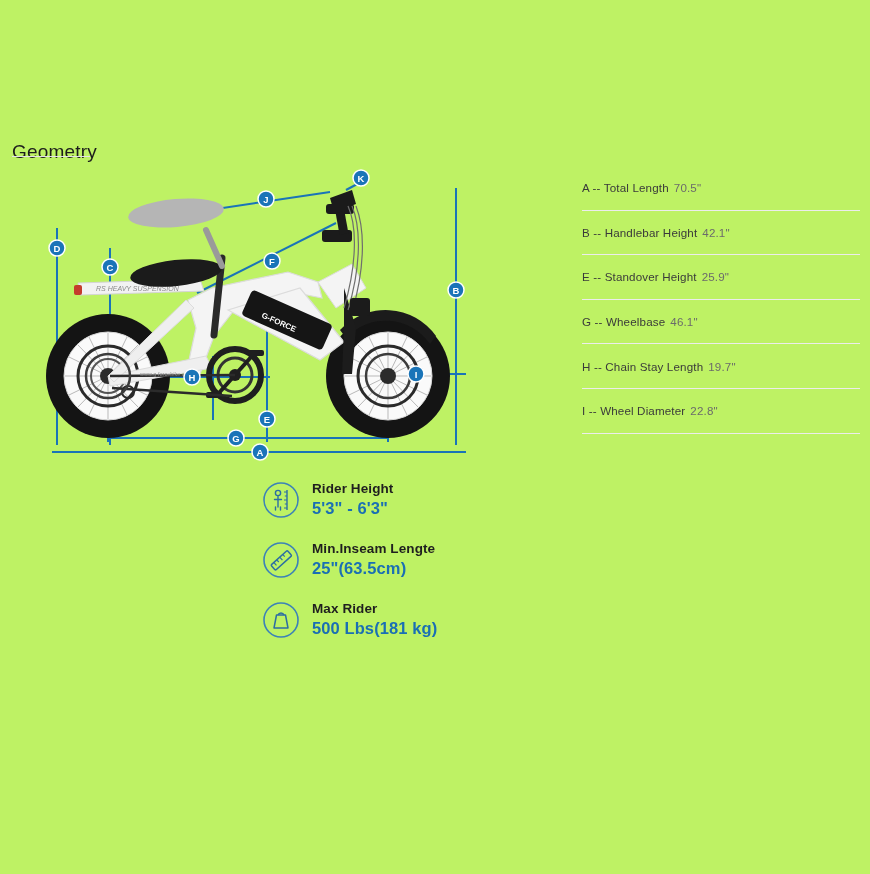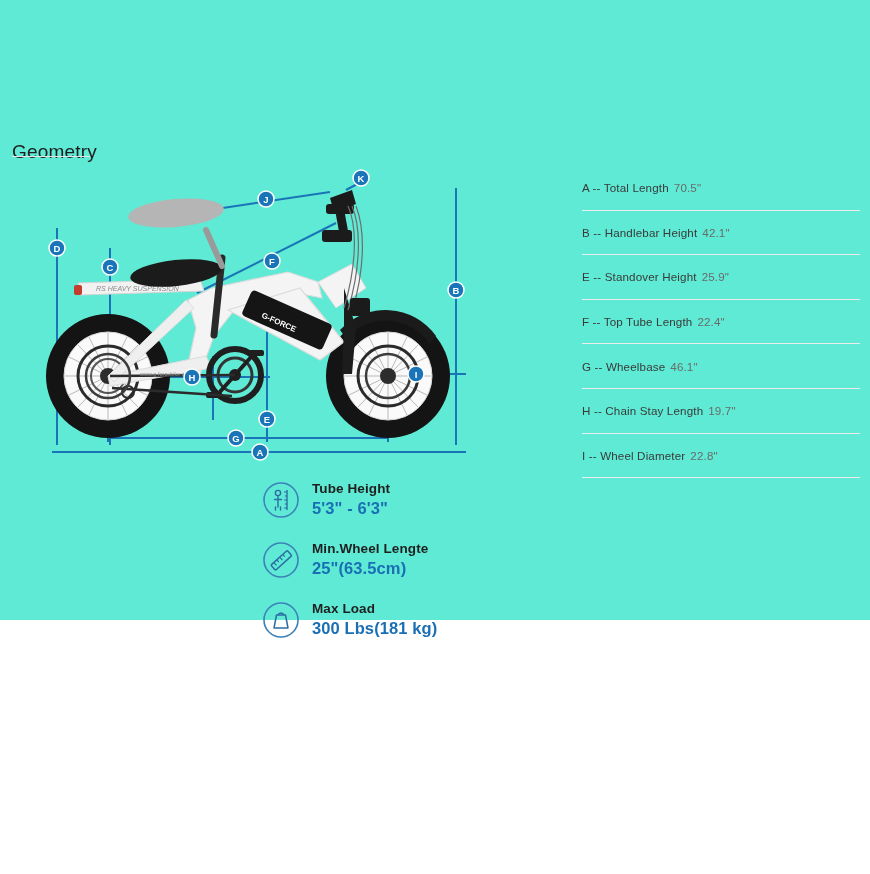--- a/index.html
+++ b/index.html
@@ -3,21 +3,21 @@
 <meta charset="utf-8">
 <style>
   * { box-sizing: border-box; }
   html, body {
     margin: 0; padding: 0;
     width: 870px; height: 874px;
     background: #ffffff;
     font-family: "Liberation Sans", sans-serif;
     overflow: hidden;
   }
-  #page { position: relative; width: 870px; height: 620px; background: #5eead4; }
+  #page { position: relative; width: 870px; height: 874px; background: #bef264; }
 
   
   #page-title {
     position: absolute; left: 12px; top: 128px;
     font-size: 19px; color: #1c1c1c; font-weight: 400;
     letter-spacing: .2px;
   }
   #title-rule {
     position: absolute; left: 12px; top: 156px; width: 78px; height: 1px;
     background: #e3e3e3;
@@ -248,73 +248,70 @@
       <span class="info-icon">
         <svg width="38" height="38" viewBox="0 0 38 38" xmlns="http://www.w3.org/2000/svg">
           <circle cx="19" cy="19" r="17" fill="none" stroke="#3b82b8" stroke-width="1.6"></circle>
           <circle cx="16" cy="12" r="2.6" fill="none" stroke="#2c6ea3" stroke-width="1.4"></circle>
           <path d="M16 15.5 L16 26 M12.5 18.5 L19.5 18.5 M13.5 26 L13.5 29 M18.5 26 L18.5 29" stroke="#2c6ea3" stroke-width="1.4" fill="none" stroke-linecap="round"></path>
           <path d="M25 9 L25 29" stroke="#2c6ea3" stroke-width="1.4"></path>
           <path d="M25 11 L22 11 M25 15 L22.8 15 M25 19 L22 19 M25 23 L22.8 23 M25 27 L22 27" stroke="#2c6ea3" stroke-width="1.2"></path>
         </svg>
       </span>
       <span class="info-text">
-        <span class="info-label">Tube Height</span>
+        <span class="info-label">Rider Height</span>
         <span class="info-value">5'3" - 6'3"</span>
       </span>
     </div>
 
     <div class="info-row">
       <span class="info-icon">
         <svg width="38" height="38" viewBox="0 0 38 38" xmlns="http://www.w3.org/2000/svg">
           <circle cx="19" cy="19" r="17" fill="none" stroke="#3b82b8" stroke-width="1.6"></circle>
           <rect x="8" y="16" width="22" height="7" rx="1.2" fill="none" stroke="#2c6ea3" stroke-width="1.5" transform="rotate(-42 19 19)"></rect>
           <g stroke="#2c6ea3" stroke-width="1.2" transform="rotate(-42 19 19)">
             <line x1="12" y1="16" x2="12" y2="20"></line>
             <line x1="16" y1="16" x2="16" y2="19"></line>
             <line x1="20" y1="16" x2="20" y2="20"></line>
             <line x1="24" y1="16" x2="24" y2="19"></line>
           </g>
         </svg>
       </span>
       <span class="info-text">
-        <span class="info-label">Min.Wheel Lengte</span>
+        <span class="info-label">Min.Inseam Lengte</span>
         <span class="info-value">25"(63.5cm)</span>
       </span>
     </div>
 
     <div class="info-row">
       <span class="info-icon">
         <svg width="38" height="38" viewBox="0 0 38 38" xmlns="http://www.w3.org/2000/svg">
           <circle cx="19" cy="19" r="17" fill="none" stroke="#3b82b8" stroke-width="1.6"></circle>
           <path d="M16 14 A3.2 3.2 0 0 1 22 14" fill="none" stroke="#2c6ea3" stroke-width="1.5"></path>
           <path d="M14.5 14 L23.5 14 L26 27 L12 27 Z" fill="none" stroke="#2c6ea3" stroke-width="1.5" stroke-linejoin="round"></path>
         </svg>
       </span>
       <span class="info-text">
-        <span class="info-label">Max Load</span>
-        <span class="info-value">300 Lbs(181 kg)</span>
+        <span class="info-label">Max Rider</span>
+        <span class="info-value">500 Lbs(181 kg)</span>
       </span>
     </div>
   </div>
 
   <div id="spec-list">
       <div class="spec-row">
         <span class="spec-text">A -- Total Length<span class="sv">70.5"</span></span>
       </div>
       <div class="spec-row">
         <span class="spec-text">B -- Handlebar Height<span class="sv">42.1"</span></span>
       </div>
       <div class="spec-row">
         <span class="spec-text">E -- Standover Height<span class="sv">25.9"</span></span>
       </div>
       <div class="spec-row">
-        <span class="spec-text">F -- Top Tube Length<span class="sv">22.4"</span></span>
-      </div>
-      <div class="spec-row">
         <span class="spec-text">G -- Wheelbase<span class="sv">46.1"</span></span>
       </div>
       <div class="spec-row">
         <span class="spec-text">H -- Chain Stay Length<span class="sv">19.7"</span></span>
       </div>
       <div class="spec-row">
         <span class="spec-text">I -- Wheel Diameter<span class="sv">22.8"</span></span>
       </div>
     </div>
 

